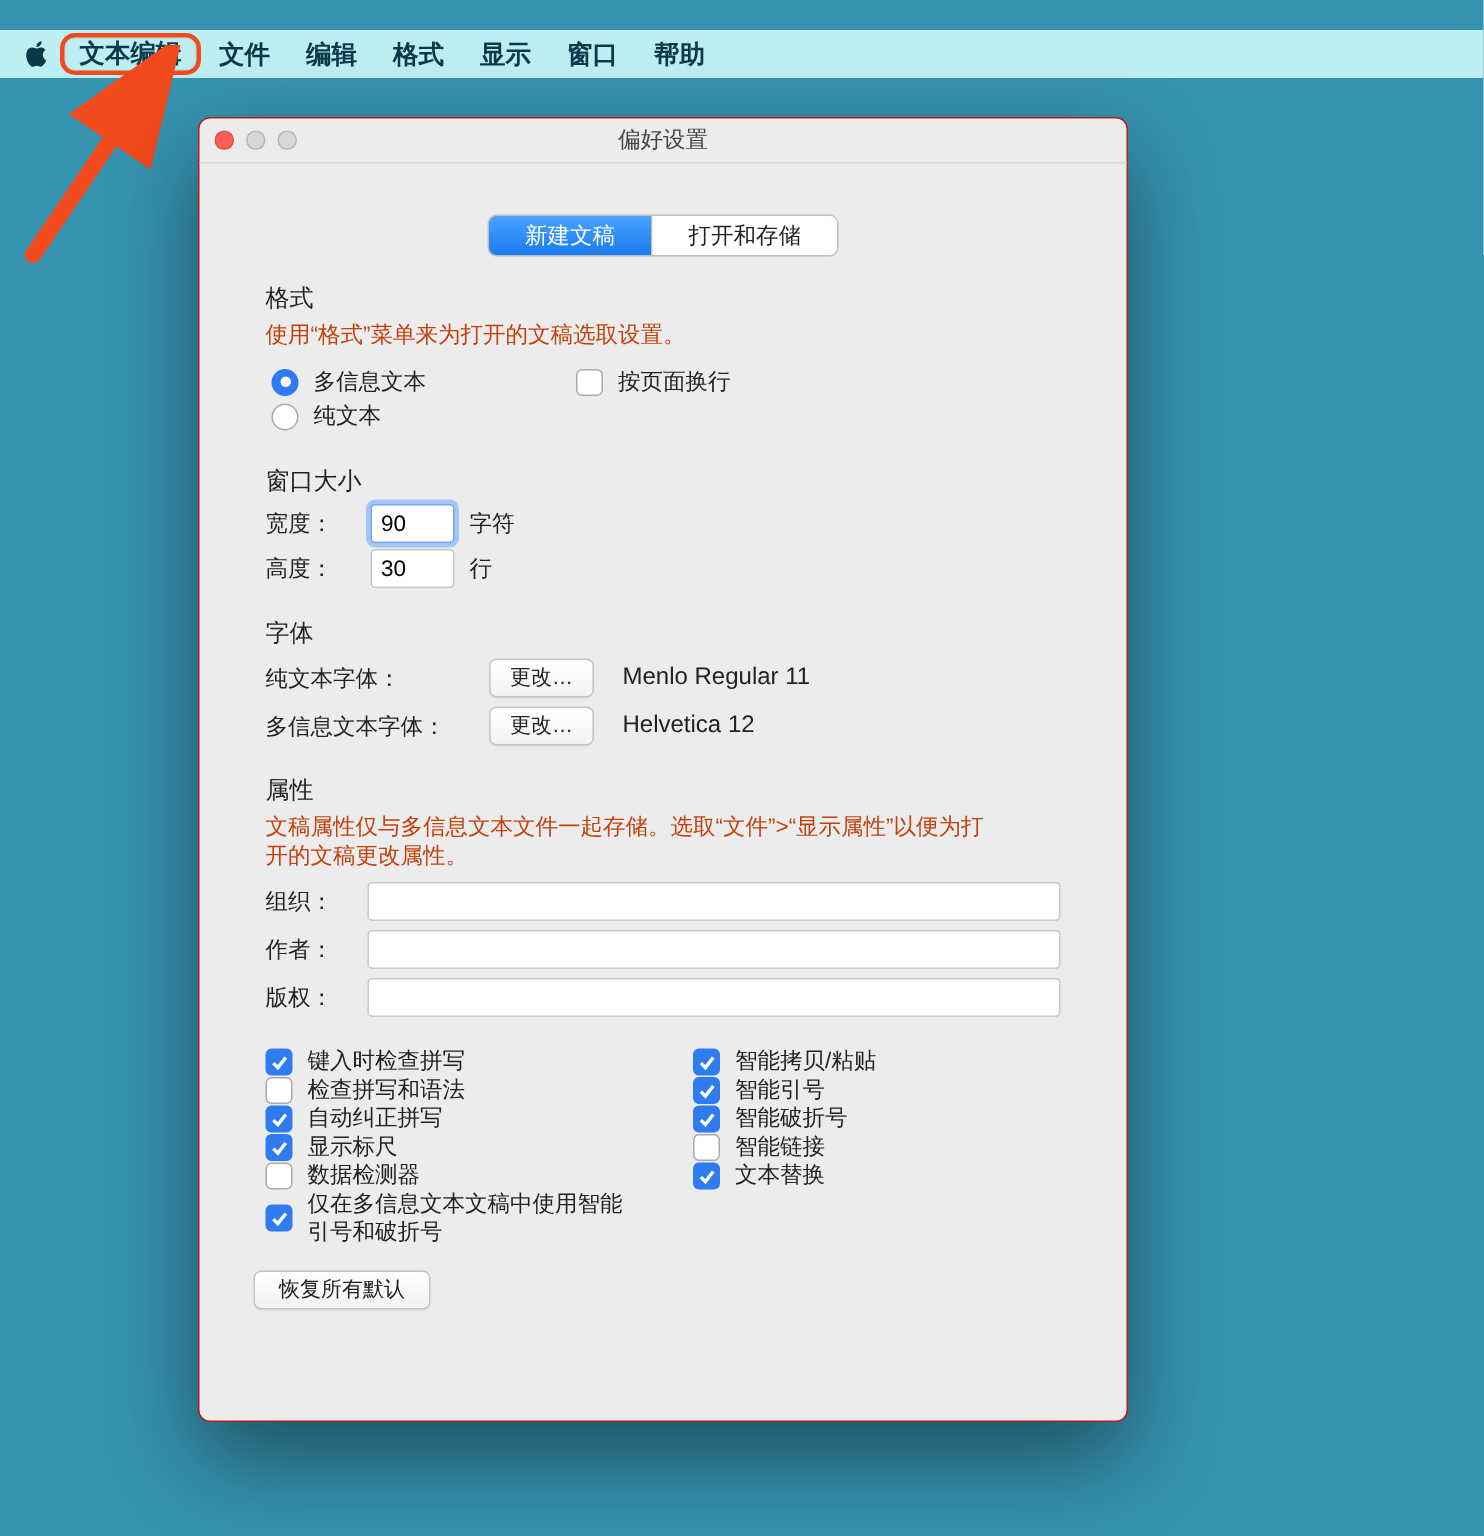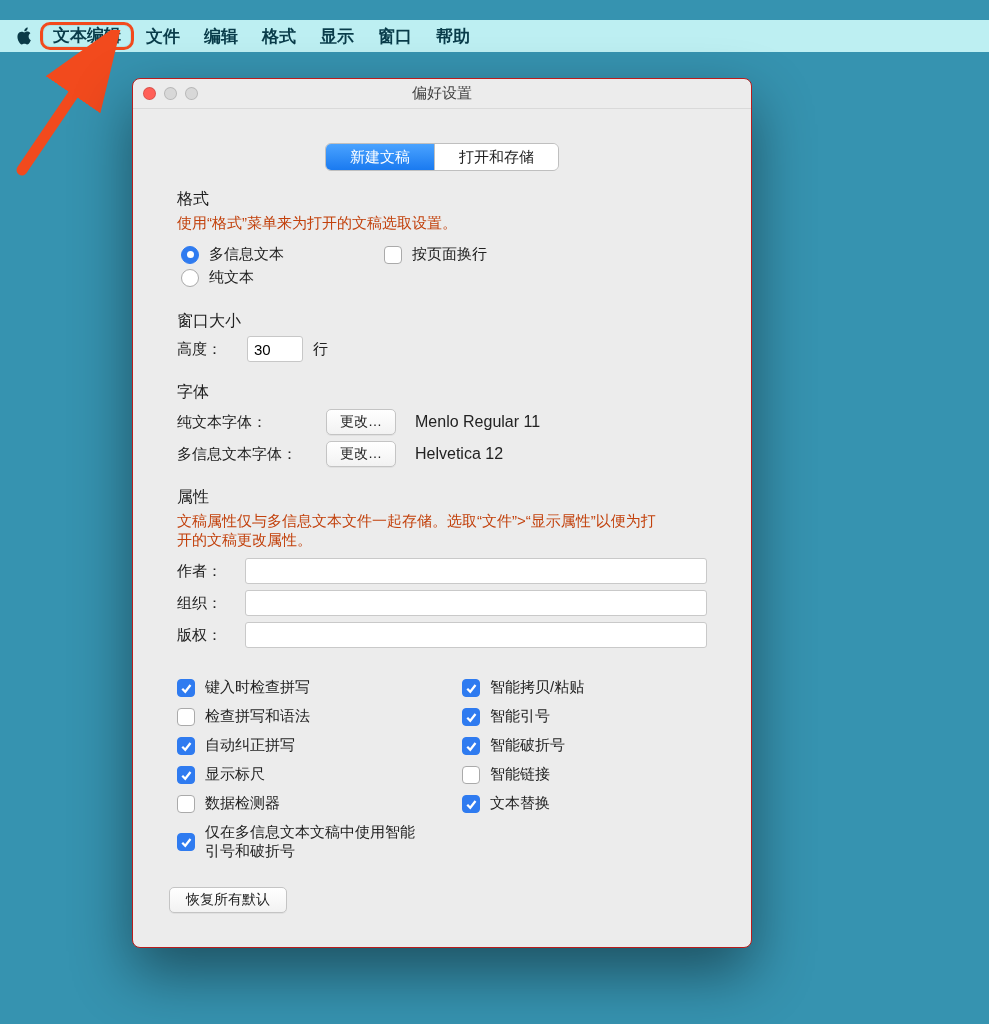--- a/index.html
+++ b/index.html
@@ -254,21 +254,21 @@
     gap: 14px;
     margin: 6px 0;
   }
   .prop-row .label-col { width: 54px; }
   .opts {
     display: flex;
     gap: 40px;
     margin-top: 6px;
   }
   .opts .col { flex: 1; }
-  .opts .row { margin: 10px 0; }
+  .opts .row { margin: 0 0; }
   .restore-row {
     padding: 0 36px;
     margin-top: 16px;
   }
   .restore-row .btn { padding: 0 16px; }
 
   hr.spacer { border: none; margin: 10px 0; }
   .indent { padding-left: 4px; }
 </style>
 </head>
@@ -339,20 +339,25 @@
             <span class="checkbox"></span>
             <span>按页面换行</span>
           </div>
         </div>
       </div>
 
       <hr class="spacer">
 
       <div class="section-title">窗口大小</div>
       <div class="row">
+        <span class="label-col">宽度：</span>
+        <input class="num-input focused" value="90" style="">
+        <span>字符</span>
+      </div>
+      <div class="row">
         <span class="label-col">高度：</span>
         <input class="num-input" value="30" style="">
         <span>行</span>
       </div>
 
       <hr class="spacer">
 
       <div class="section-title">字体</div>
       <div class="font-row">
         <span class="label-col2">纯文本字体：</span>
@@ -363,25 +368,25 @@
         <span class="label-col2">多信息文本字体：</span>
         <span class="btn">更改…</span>
         <span>Helvetica 12</span>
       </div>
 
       <hr class="spacer">
 
       <div class="section-title">属性</div>
       <div class="section-desc" style="max-width:480px">文稿属性仅与多信息文本文件一起存储。选取“文件”&gt;“显示属性”以便为打开的文稿更改属性。</div>
       <div class="prop-row">
+        <span class="label-col">组织：</span>
+        <input class="text-input" value="" style="">
+      </div>
+      <div class="prop-row">
         <span class="label-col">作者：</span>
-        <input class="text-input" value="" style="">
-      </div>
-      <div class="prop-row">
-        <span class="label-col">组织：</span>
         <input class="text-input" value="" style="">
       </div>
       <div class="prop-row">
         <span class="label-col">版权：</span>
         <input class="text-input" value="" style="">
       </div>
 
       <hr class="spacer">
 
       <div class="opts">

